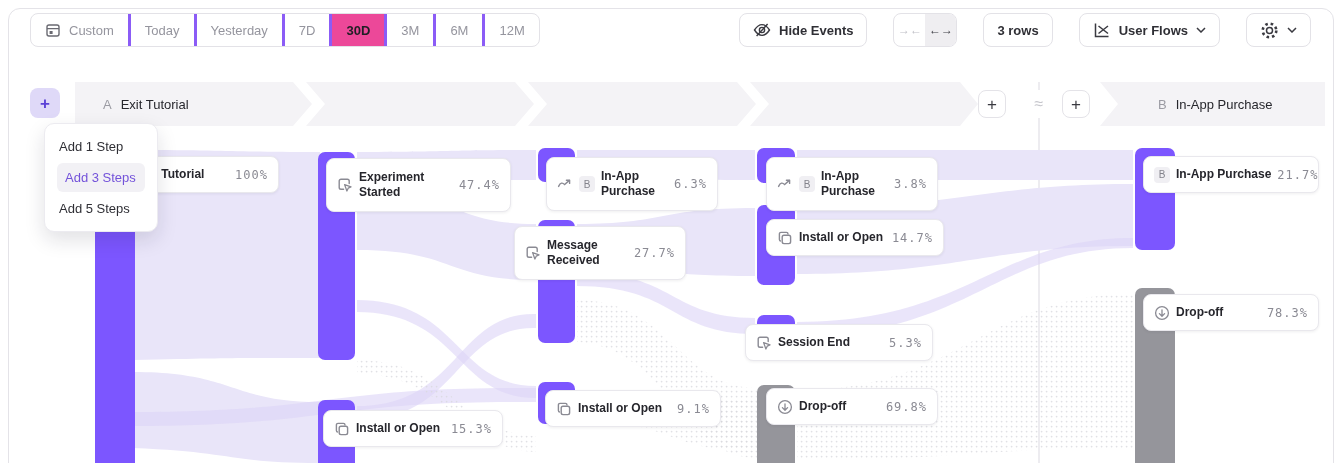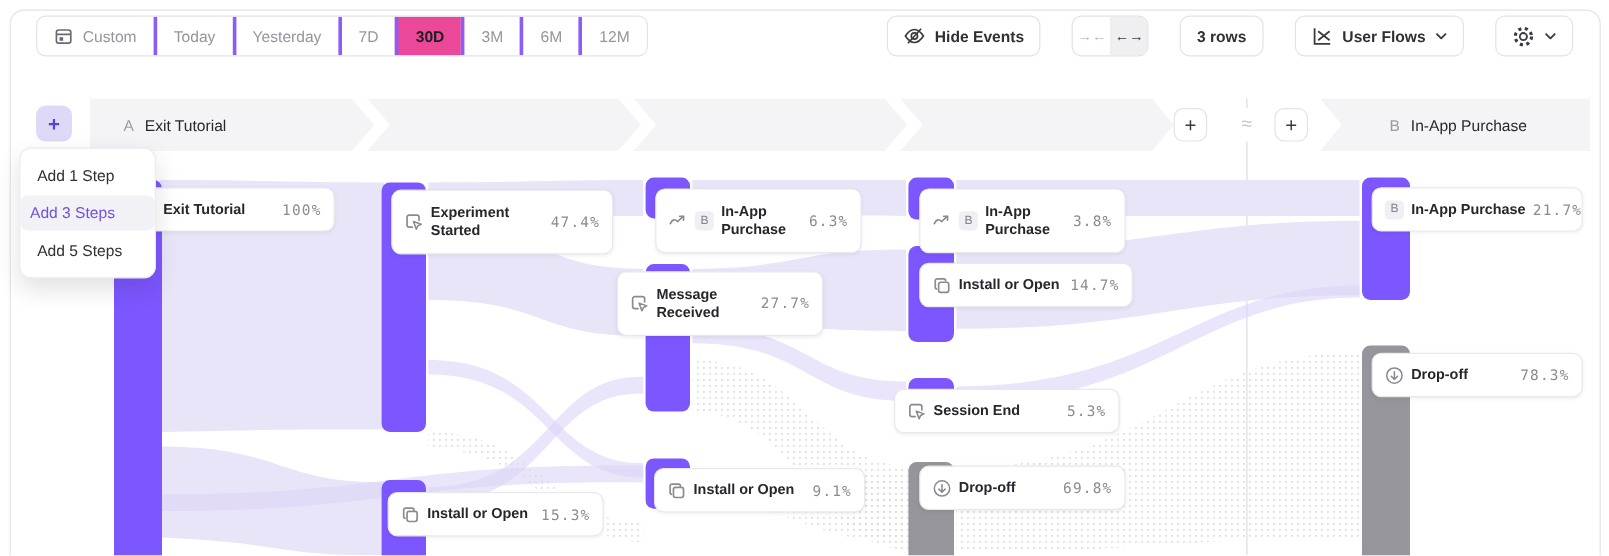--- a/index.html
+++ b/index.html
@@ -37,25 +37,25 @@
   .bandbadge{color:#9B9BA3;margin-right:9px;font-weight:400}
   .bandlabel{color:#27272D;font-weight:500}
   .plusbtn{position:absolute;display:grid;place-items:center;border-radius:8px;
            font-size:17px;line-height:1;cursor:pointer;z-index:7;box-sizing:border-box}
   #plusA{left:30px;top:88px;width:30px;height:30px;background:#DFD9F8;color:#5B41D6;font-weight:700}
   #plusB,#plusC{width:28px;height:28px;top:90px;background:#fff;border:1px solid #E4E3E8;color:#3A3A41}
   #plusB{left:978px}  #plusC{left:1062px}
   #approx{position:absolute;left:1026px;top:90px;width:26px;height:28px;display:grid;
           place-items:center;color:#C6C6CC;font-size:16px;background:#fff;z-index:6}
   
-  .menu{position:absolute;left:16px;top:123px;width:112px;background:#fff;
+  .menu{position:absolute;left:44px;top:123px;width:112px;background:#fff;
         border:1px solid #ECEBF0;border-radius:10px;box-shadow:0 8px 20px rgba(25,25,45,.13);
         padding:8px 0;z-index:40;font-size:13px;color:#2F2F35}
   .mitem{padding:7px 14px;cursor:pointer;white-space:nowrap}
-  .mitem.hl{margin:2px 0;padding:7px 8px;background:#F2F1F5;border-radius:6px;color:#7352DA}
+  .mitem.hl{margin:2px 12px;padding:7px 8px;background:#F2F1F5;border-radius:6px;color:#7352DA}
   
   .card{position:absolute;display:flex;align-items:center;gap:6px;padding:0 10px;
         background:#fff;border:1px solid #E9E8ED;border-radius:8px;
         box-shadow:0 1px 3px rgba(25,25,45,.07);box-sizing:border-box;font-size:12px;
         font-weight:700;color:#26262C;z-index:10;cursor:pointer}
   .lbl{line-height:1.25}
   .nowrap{white-space:nowrap}
   .pct{margin-left:auto;font-family:"DejaVu Sans Mono",monospace;font-weight:400;
        font-size:12px;color:#8A8A93;letter-spacing:1px;white-space:nowrap}
   .bdg{width:16px;height:16px;border-radius:4px;background:#F0EFF3;color:#83838C;

